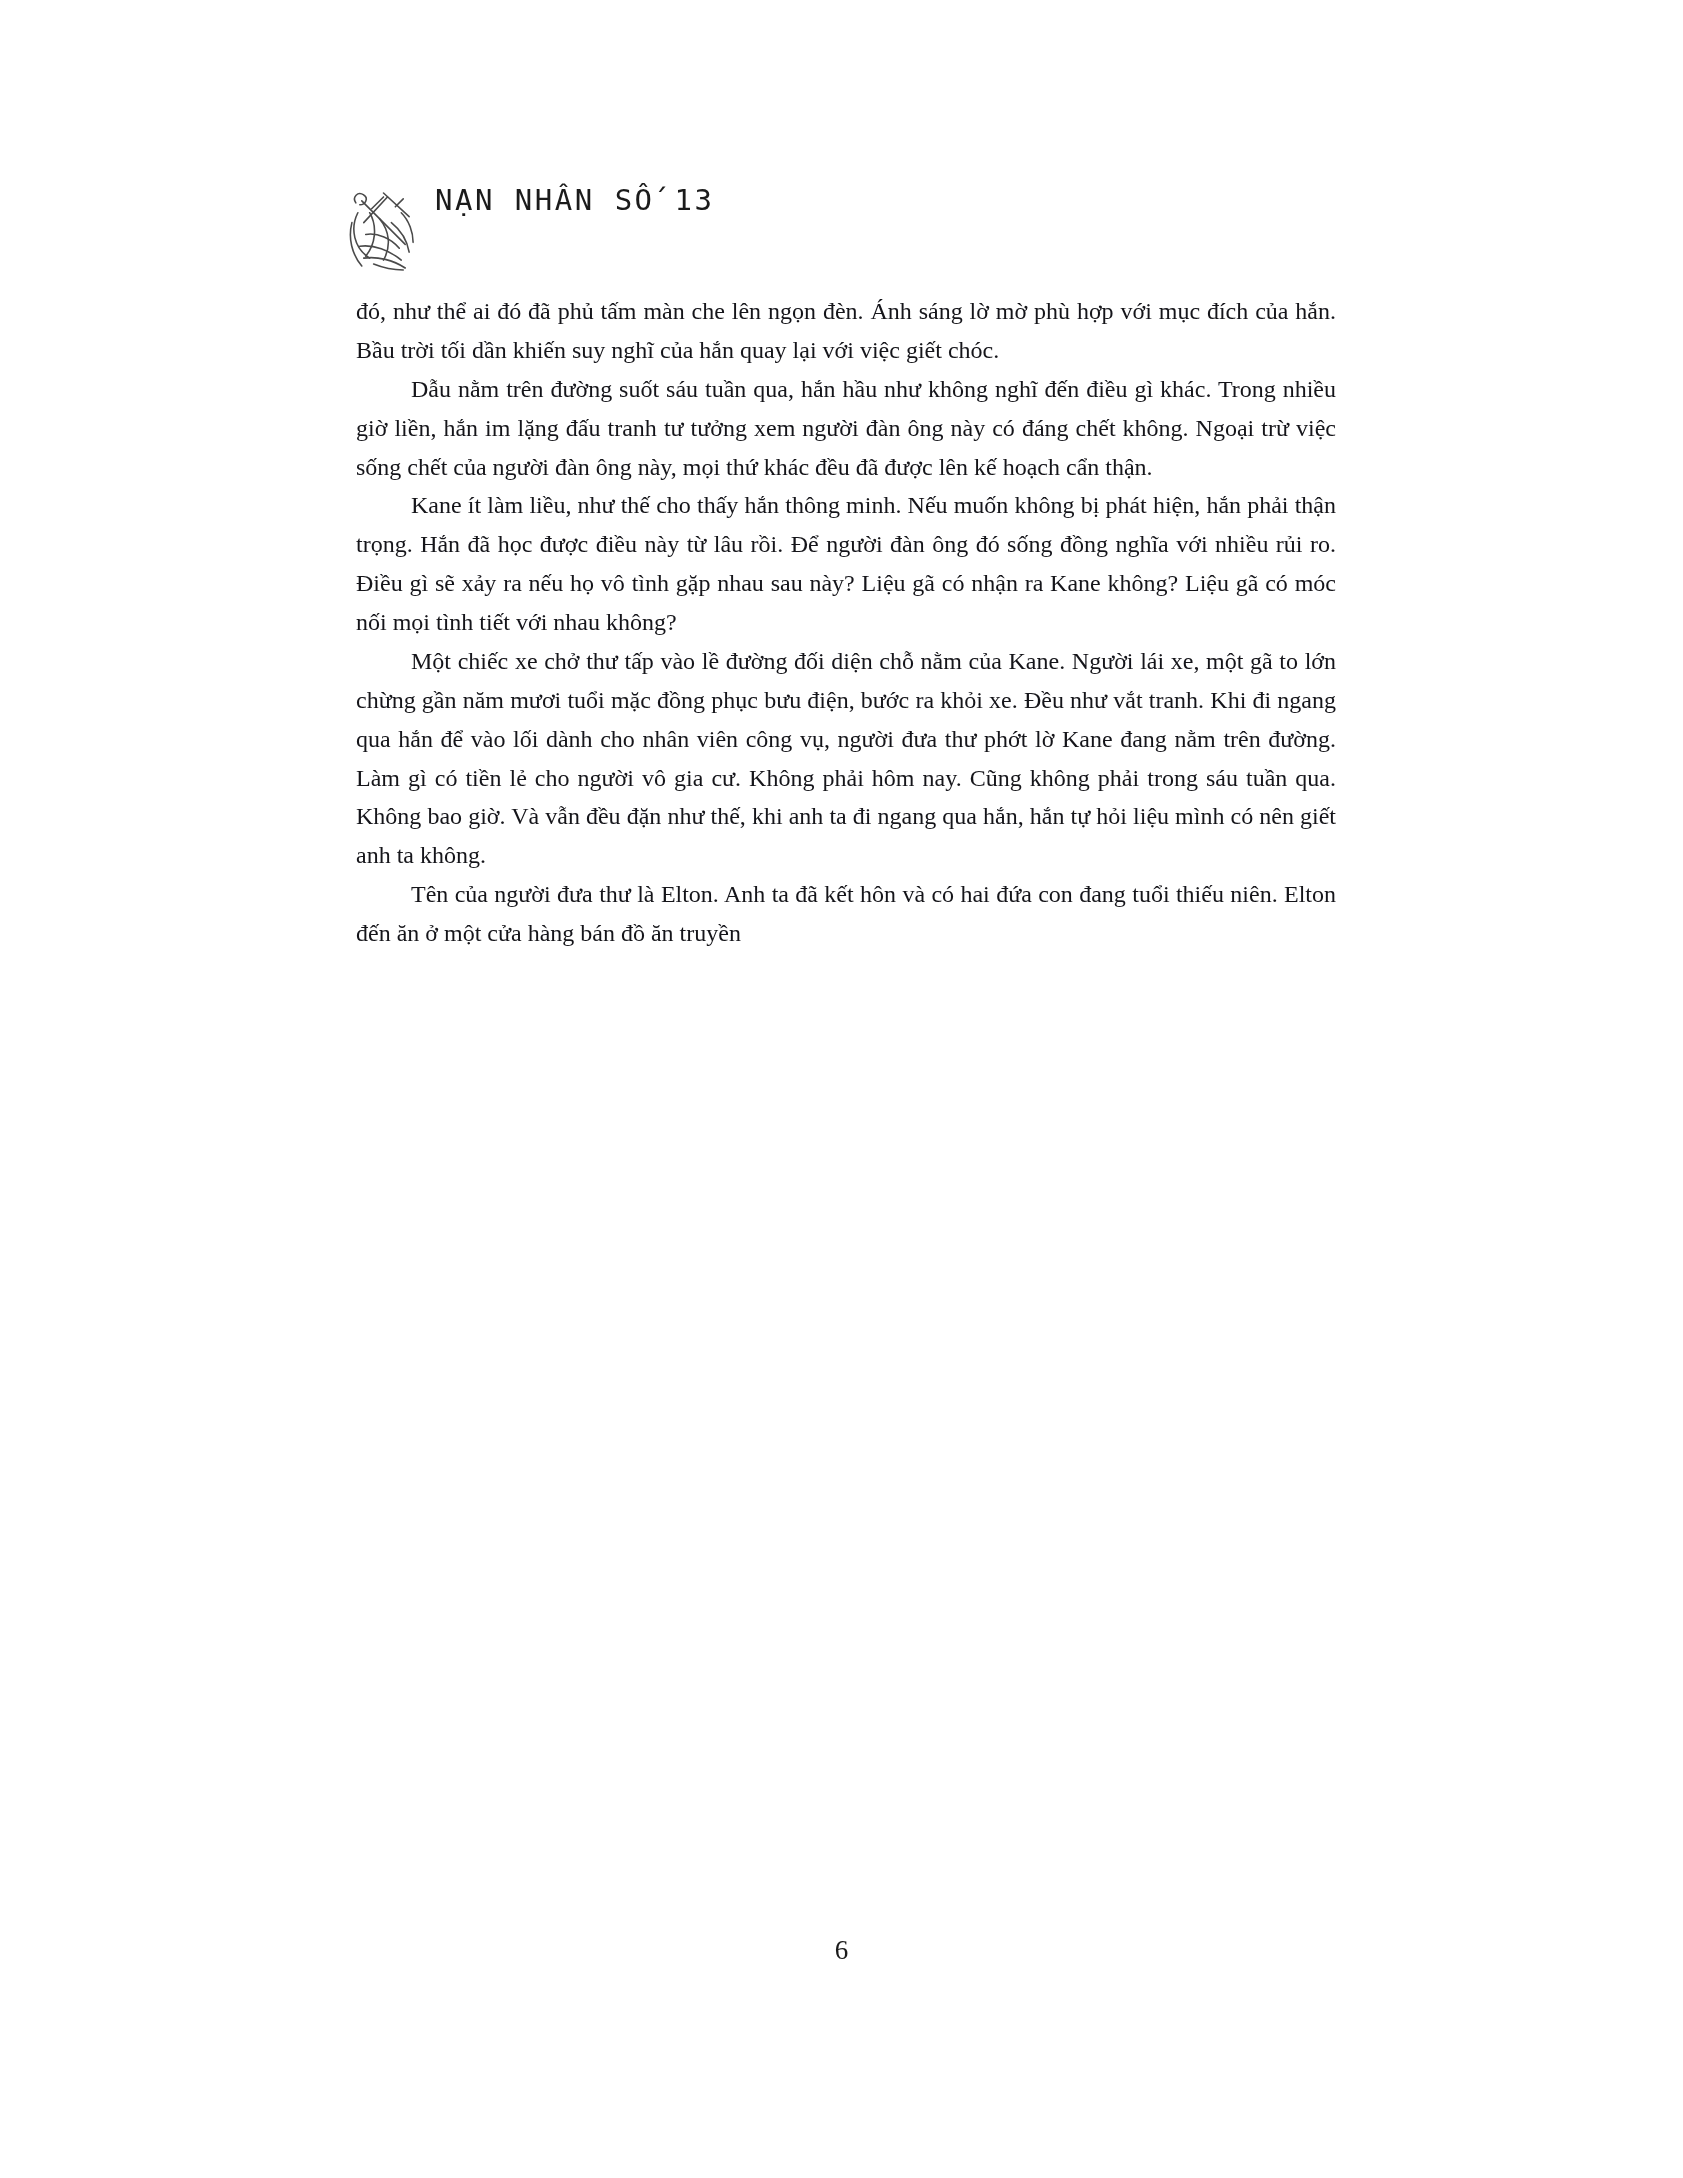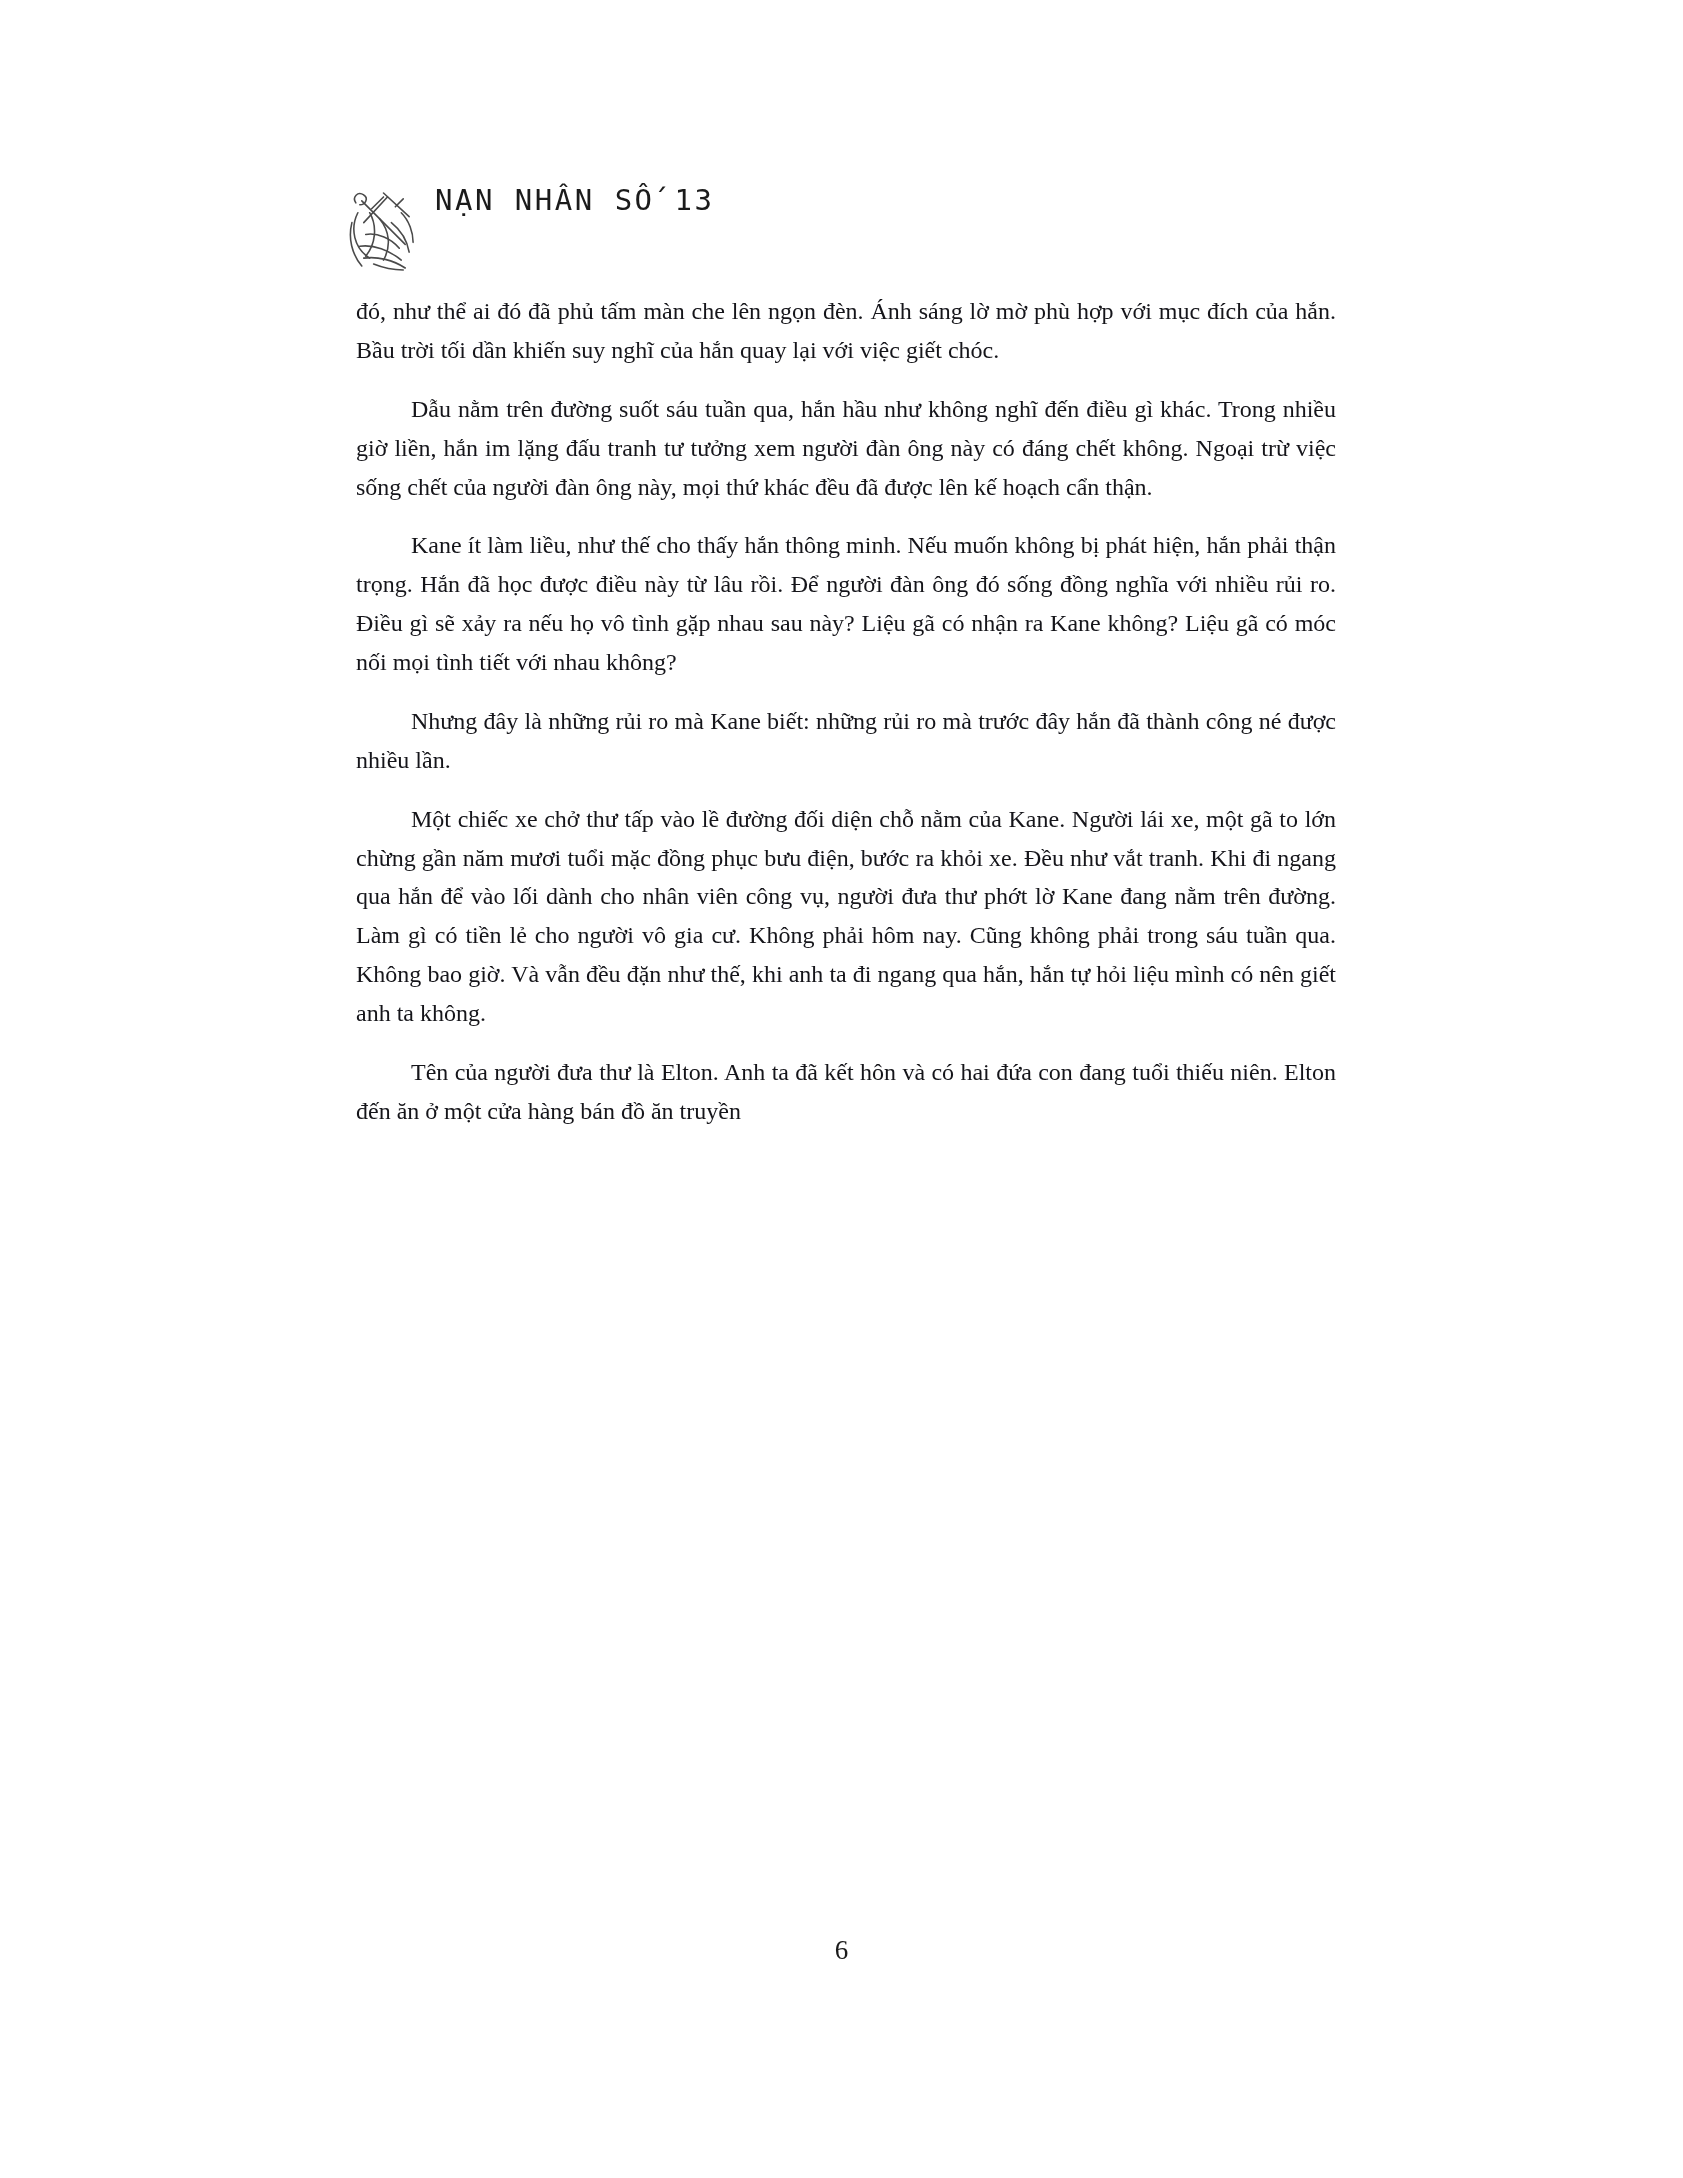--- a/index.html
+++ b/index.html
@@ -55,21 +55,21 @@
     line-height: 1.62;
     text-align: justify;
     text-justify: inter-word;
     color: #15151a;
     hyphens: none;
   }
   .body-text p.indent {
     text-indent: 55px;
   }
   .body-text p + p {
-    margin-top: 20px;
+    margin-top: 0;
   }
   
   .folio {
     position: absolute;
     left: 0;
     right: 0;
     top: 1935px;
     text-align: center;
     font-family: "Liberation Serif", serif;
     font-size: 27px;
@@ -106,21 +106,20 @@
           </g>
         </svg>
       </span>
       <span class="header-title">NẠN NHÂN SỐ 13</span>
     </div>
 
     <div class="body-text">
       <p>đó, như thể ai đó đã phủ tấm màn che lên ngọn đèn. Ánh sáng lờ mờ phù hợp với mục đích của hắn. Bầu trời tối dần khiến suy nghĩ của hắn quay lại với việc giết chóc.</p>
       <p class="indent">Dẫu nằm trên đường suốt sáu tuần qua, hắn hầu như không nghĩ đến điều gì khác. Trong nhiều giờ liền, hắn im lặng đấu tranh tư tưởng xem người đàn ông này có đáng chết không. Ngoại trừ việc sống chết của người đàn ông này, mọi thứ khác đều đã được lên kế hoạch cẩn thận.</p>
       <p class="indent">Kane ít làm liều, như thế cho thấy hắn thông minh. Nếu muốn không bị phát hiện, hắn phải thận trọng. Hắn đã học được điều này từ lâu rồi. Để người đàn ông đó sống đồng nghĩa với nhiều rủi ro. Điều gì sẽ xảy ra nếu họ vô tình gặp nhau sau này? Liệu gã có nhận ra Kane không? Liệu gã có móc nối mọi tình tiết với nhau không?</p>
-      <p class="indent">Nhưng đây là những rủi ro mà Kane biết: những rủi ro mà trước đây hắn đã thành công né được nhiều lần.</p>
       <p class="indent">Một chiếc xe chở thư tấp vào lề đường đối diện chỗ nằm của Kane. Người lái xe, một gã to lớn chừng gần năm mươi tuổi mặc đồng phục bưu điện, bước ra khỏi xe. Đều như vắt tranh. Khi đi ngang qua hắn để vào lối dành cho nhân viên công vụ, người đưa thư phớt lờ Kane đang nằm trên đường. Làm gì có tiền lẻ cho người vô gia cư. Không phải hôm nay. Cũng không phải trong sáu tuần qua. Không bao giờ. Và vẫn đều đặn như thế, khi anh ta đi ngang qua hắn, hắn tự hỏi liệu mình có nên giết anh ta không.</p>
       <p class="indent">Tên của người đưa thư là Elton. Anh ta đã kết hôn và có hai đứa con đang tuổi thiếu niên. Elton đến ăn ở một cửa hàng bán đồ ăn truyền</p>
     </div>
 
   </div>
 
   <div class="folio">6</div>
 
 </div>
 

